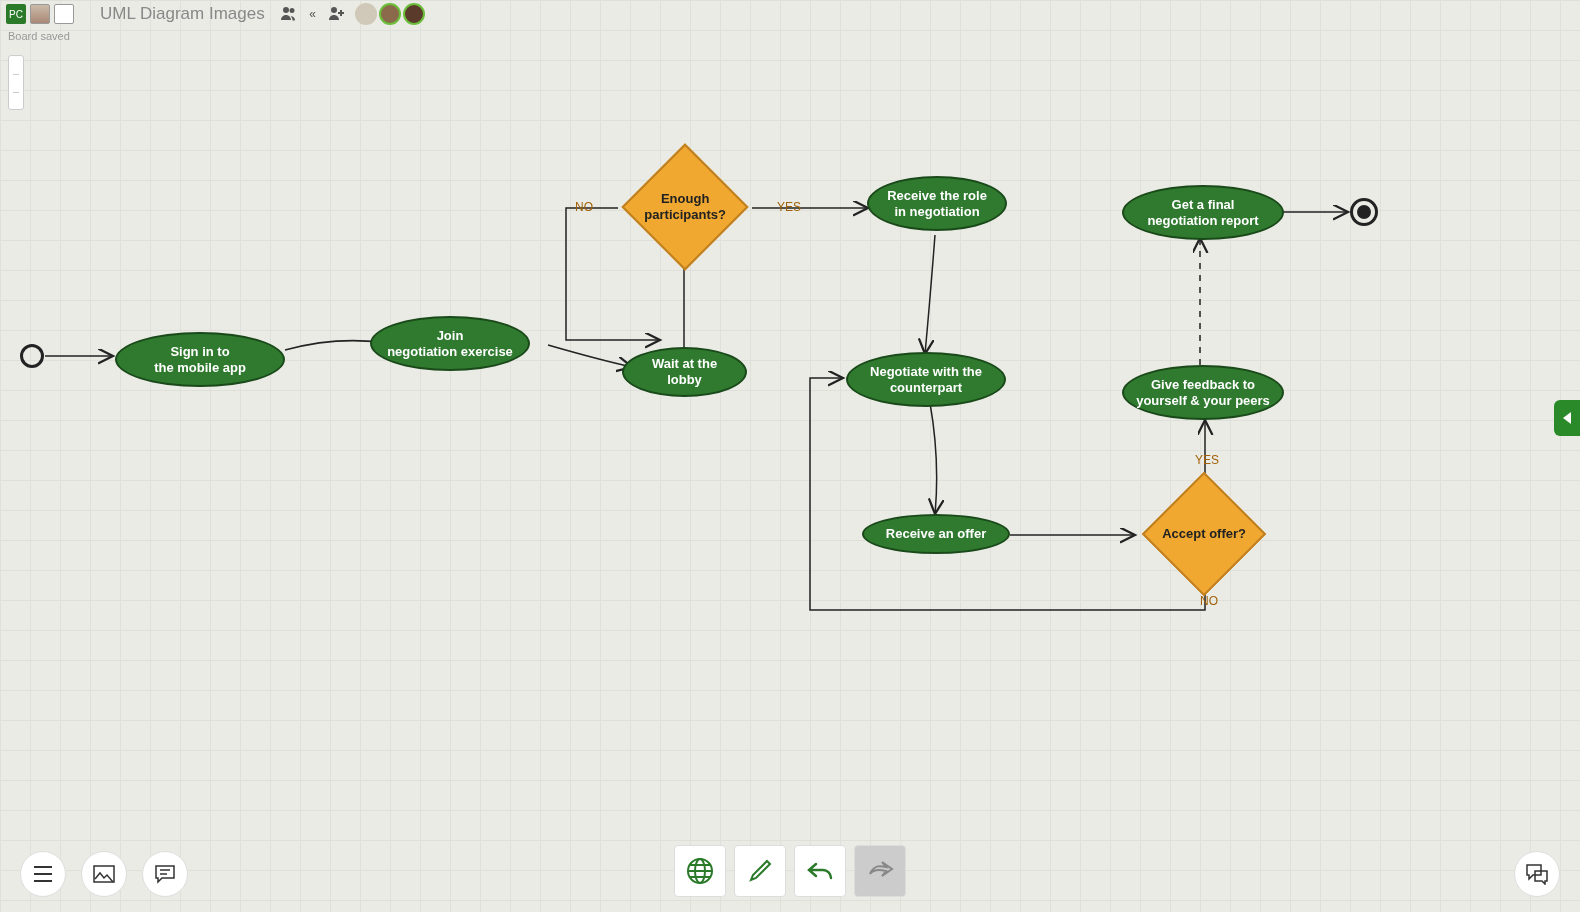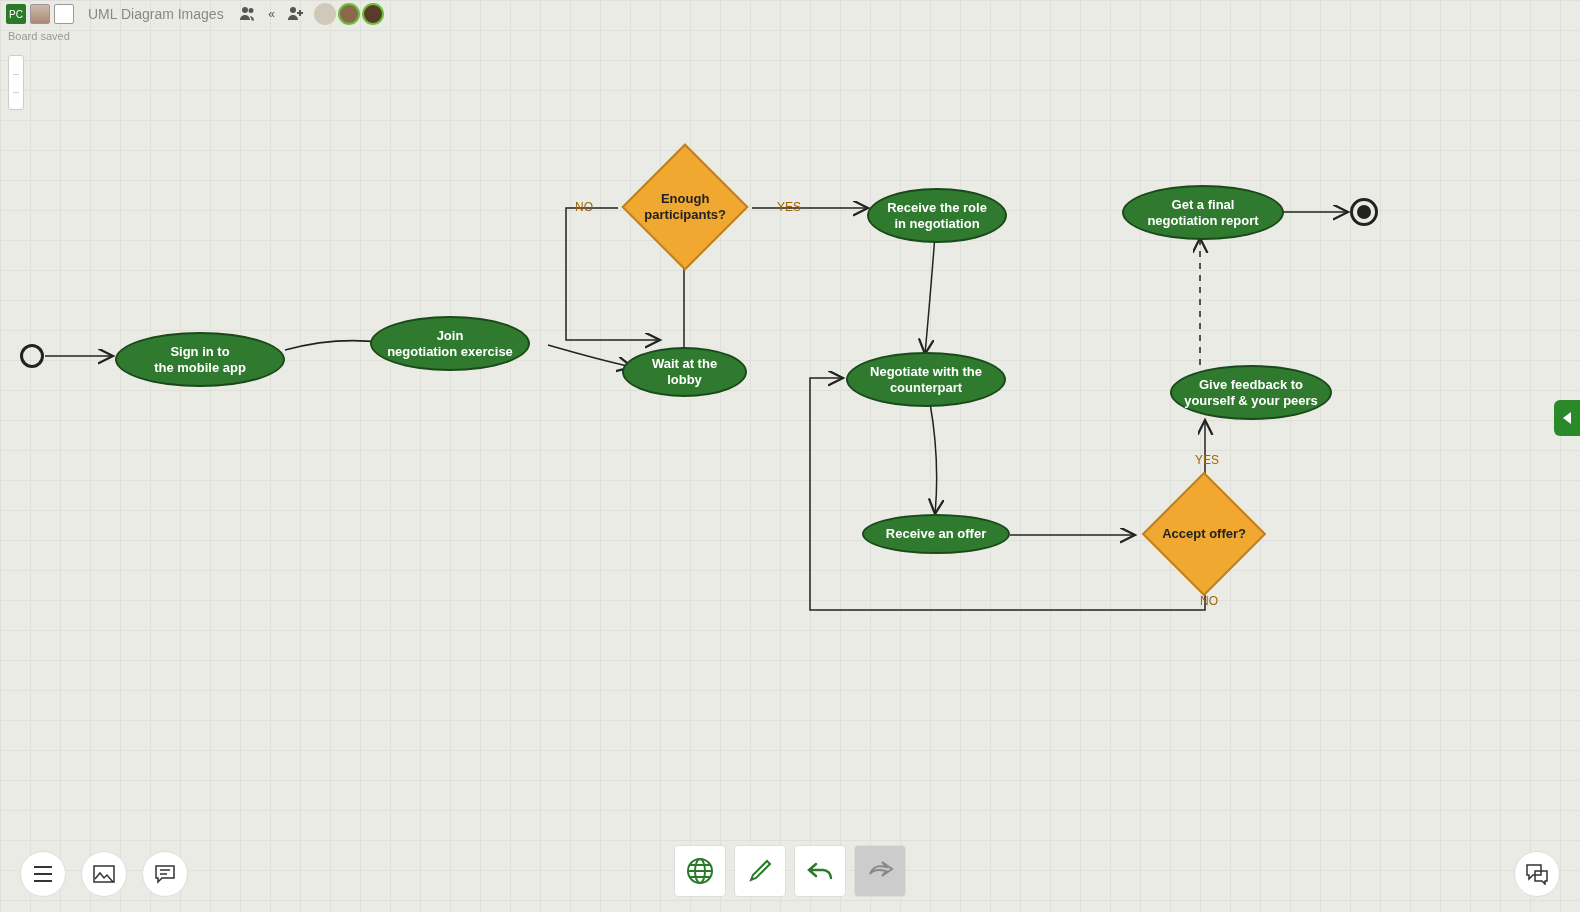--- a/index.html
+++ b/index.html
@@ -33,22 +33,22 @@
   border-radius:2px;
 }
 .thumb {
   width: 20px; height: 20px;
   border: 1px solid #999;
   border-radius:2px;
   background:#fff;
 }
 .title {
   color: #888;
-  font-size: 14px;
-  margin-left: 10px;
+  font-size: 17px;
+  margin-left: 22px;
   margin-right: 10px;
 }
 .icon-btn {
   width: 20px; height: 20px;
   display:flex; align-items:center; justify-content:center;
   color:#555;
   font-size:14px;
   cursor:pointer;
 }
 .avatars { display:flex; gap:2px; margin-left:4px;}
@@ -237,42 +237,42 @@
   </div>
 
   <div class="diamond" style="left:640px; top:162px; width:90px; height:90px;">
     <span class="label" style="white-space:pre-line;">Enough
 participants?</span>
   </div>
 
   <div class="edge-label" style="left:575px; top:200px;">NO</div>
   <div class="edge-label" style="left:777px; top:200px;">YES</div>
 
-  <div class="ellipse-node" style="left:867px; top:188px; width:140px; height:55px;">
+  <div class="ellipse-node" style="left:867px; top:176px; width:140px; height:55px;">
     <span style="white-space:pre-line;">Receive the role
 in negotiation</span>
   </div>
 
   <div class="ellipse-node" style="left:846px; top:352px; width:160px; height:55px;">
     <span style="white-space:pre-line;">Negotiate with the
 counterpart</span>
   </div>
 
   <div class="ellipse-node" style="left:862px; top:514px; width:148px; height:40px;text-align:right;">
     <span>Receive an offer</span>
   </div>
 
   <div class="diamond" style="left:1160px; top:490px; width:88px; height:88px;">
     <span class="label">Accept offer?</span>
   </div>
 
   <div class="edge-label" style="left:1195px; top:453px;">YES</div>
   <div class="edge-label" style="left:1200px; top:594px;">NO</div>
 
-  <div class="ellipse-node" style="left:1170px; top:365px; width:162px; height:55px;">
+  <div class="ellipse-node" style="left:1122px; top:365px; width:162px; height:55px;">
     <span style="white-space:pre-line;">Give feedback to
 yourself &amp; your peers</span>
   </div>
 
   <div class="ellipse-node" style="left:1122px; top:185px; width:162px; height:55px;">
     <span style="white-space:pre-line;">Get a final
 negotiation report</span>
   </div>
 
   <div class="end-node" style="left:1350px; top:198px;"></div>

